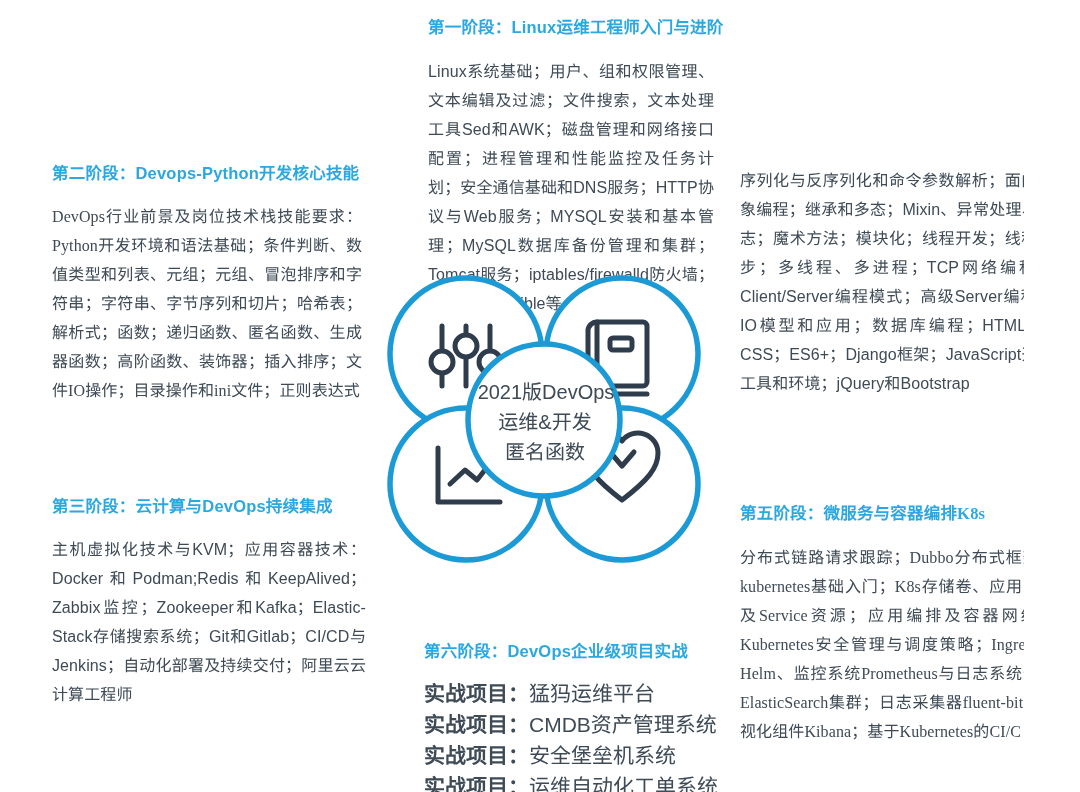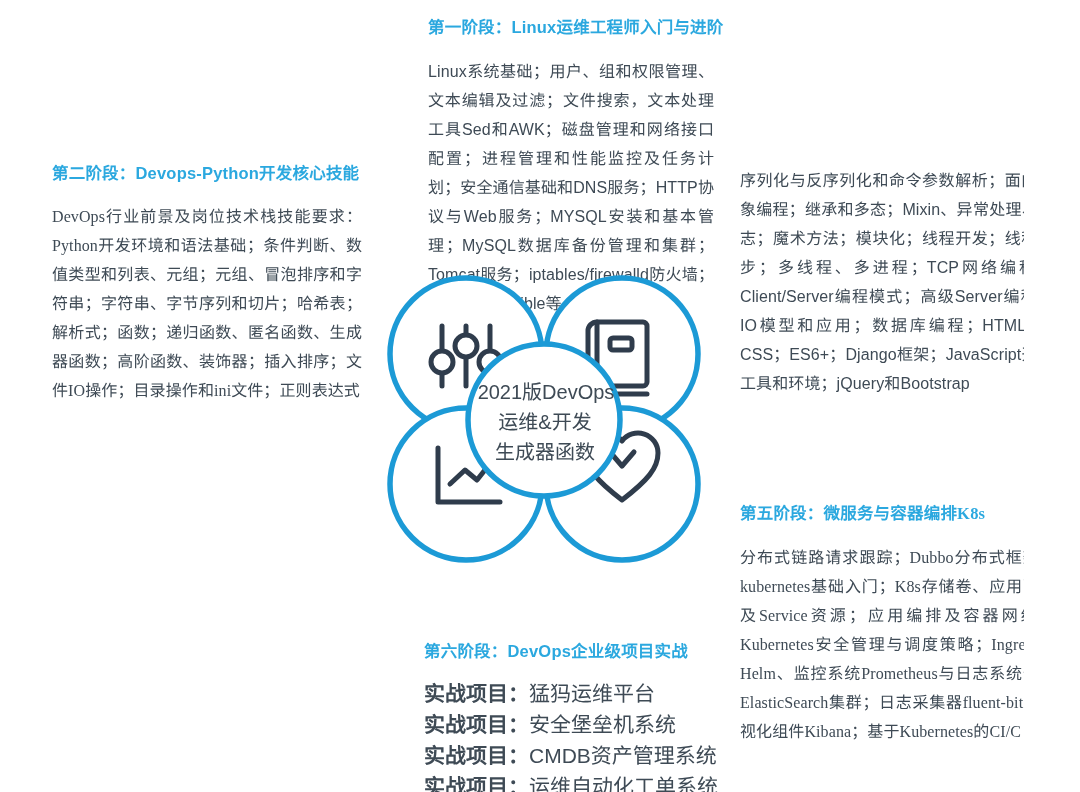--- a/index.html
+++ b/index.html
@@ -137,37 +137,39 @@
     <div class="stage-title">第一阶段：Linux运维工程师入门与进阶</div>
     <div class="stage-body">Linux系统基础；用户、组和权限管理、文本编辑及过滤；文件搜索，文本处理工具Sed和AWK；磁盘管理和网络接口配置；进程管理和性能监控及任务计划；安全通信基础和DNS服务；HTTP协议与Web服务；MYSQL安装和基本管理；MySQL数据库备份管理和集群；Tomcat服务；iptables/firewalld防火墙；编排工具Ansible等</div>
   </div>
 
   <div class="stage" id="stage-two">
     <div class="stage-title">第二阶段：Devops-Python开发核心技能</div>
     <div class="stage-body">DevOps行业前景及岗位技术栈技能要求：Python开发环境和语法基础；条件判断、数值类型和列表、元组；元组、冒泡排序和字符串；字符串、字节序列和切片；哈希表；解析式；函数；递归函数、匿名函数、生成器函数；高阶函数、装饰器；插入排序；文件IO操作；目录操作和ini文件；正则表达式</div>
   </div>
 
   <div class="stage" id="stage-three">
+    <div class="stage-title">第三阶段：云计算与DevOps持续集成</div>
+    <div class="stage-body">主机虚拟化技术与KVM；应用容器技术：Docker和Podman;Redis和KeepAlived；Zabbix监控；Zookeeper和Kafka；Elastic-Stack存储搜索系统；Git和Gitlab；CI/CD与Jenkins；自动化部署及持续交付；阿里云云计算工程师</div>
   </div>
 
   <div class="stage" id="stage-four">
     <div class="stage-body">序列化与反序列化和命令参数解析；面向对象编程；继承和多态；Mixin、异常处理、日志；魔术方法；模块化；线程开发；线程同步；多线程、多进程；TCP网络编程；Client/Server编程模式；高级Server编程；IO模型和应用；数据库编程；HTML5和CSS；ES6+；Django框架；JavaScript开发工具和环境；jQuery和Bootstrap</div>
   </div>
 
   <div class="stage" id="stage-five">
     <div class="stage-title">第五阶段：微服务与容器编排K8s</div>
     <div class="stage-body">分布式链路请求跟踪；Dubbo分布式框架；kubernetes基础入门；K8s存储卷、应用配置及Service资源；应用编排及容器网络；Kubernetes安全管理与调度策略；Ingress、Helm、监控系统Prometheus与日志系统部署ElasticSearch集群；日志采集器fluent-bit；可视化组件Kibana；基于Kubernetes的CI/C</div>
   </div>
 
   <div class="stage" id="stage-six">
     <div class="stage-title">第六阶段：DevOps企业级项目实战</div>
     <ul class="proj-list" id="proj-list">
         <li><span class="proj-label">实战项目：</span><span>猛犸运维平台</span></li>
+        <li><span class="proj-label">实战项目：</span><span>CMDB资产管理系统</span></li>
         <li><span class="proj-label">实战项目：</span><span>安全堡垒机系统</span></li>
-        <li><span class="proj-label">实战项目：</span><span>CMDB资产管理系统</span></li>
         <li><span class="proj-label">实战项目：</span><span>运维自动化工单系统</span></li>
         <li></li>
       </ul>
   </div>
 
   <div id="center-graphic">
     <svg viewBox="0 0 350 320" xmlns="http://www.w3.org/2000/svg">
 
       <circle class="petal" cx="96" cy="92" r="76"></circle>
       <circle class="petal" cx="252" cy="92" r="76"></circle>
@@ -202,16 +204,16 @@
         <polyline class="glyph" points="240,190 252,204 264,190"></polyline>
       </g>
 
       <circle class="hub" cx="174" cy="158" r="76"></circle>
     </svg>
   </div>
 
   <div class="hub-text">
     <div class="hub-line1">2021版DevOps</div>
     <div>运维&amp;开发</div>
-    <div>生成器函数</div>
+    <div>匿名函数</div>
   </div>
 
 </div>
 
 </body></html>

